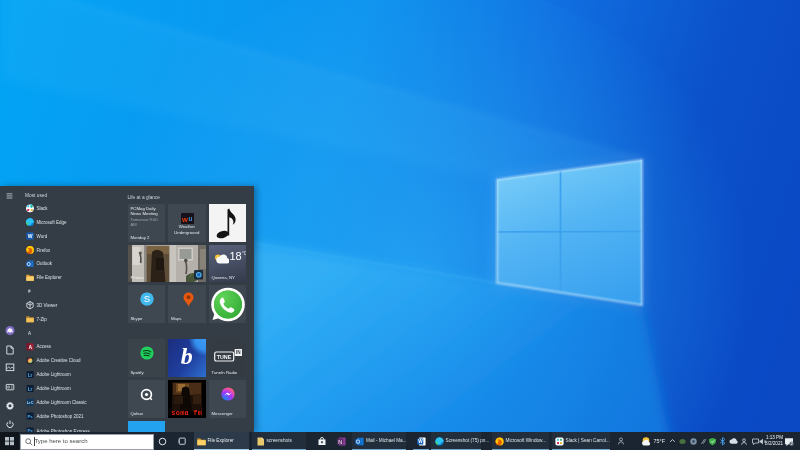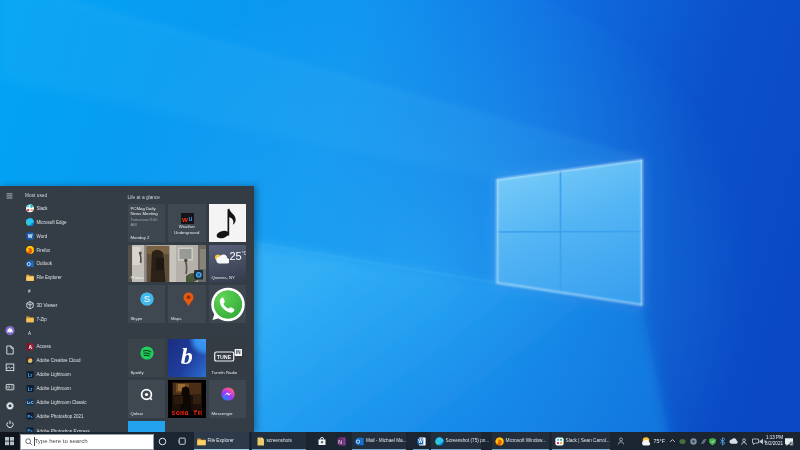--- a/index.html
+++ b/index.html
@@ -270,21 +270,21 @@
     <rect width="10" height="10" rx="1.5" fill="#16293a" opacity="0.95"></rect>
     <circle cx="5" cy="5" r="3" fill="#58b0e6"></circle>
     <rect x="3.4" y="3.4" width="3.2" height="3.2" fill="#1565c0"></rect>
   </svg>
 </div>
 <div class="tile" style="left:208.5px;top:58.5px;background:linear-gradient(165deg,#59627b 0%,#474f64 50%,#343a4b 100%);">
   <svg class="abs" style="left:4px;top:8px" width="16" height="11" viewBox="0 0 16 11">
     <circle cx="5" cy="4.4" r="3" fill="#f8c53a"></circle>
     <path d="M6.5,10.4 a3.3,3.3 0 0 1 0.2,-6.6 a4,4 0 0 1 7.6,1.4 a2.6,2.6 0 0 1 -0.6,5.2 Z" fill="#f6f8fa"></path>
   </svg>
-  <div style="position:absolute;left:21px;top:5.5px;color:#fff;font-size:11px;font-weight:400;">25</div>
+  <div style="position:absolute;left:21px;top:5.5px;color:#fff;font-size:11px;font-weight:400;">18</div>
   <div style="position:absolute;left:33.5px;top:6px;color:#e8ecf0;font-size:4.5px;">°C</div>
   <div class="tl" style="color:#eef1f4;">Queens, NY</div>
 </div>
 
 <div class="tile" style="left:127.5px;top:99px;">
   <svg class="abs" style="left:12px;top:7px" width="14" height="14" viewBox="0 0 14 14">
     <circle cx="7" cy="7" r="6.6" fill="#4fc3f0"></circle>
     <circle cx="7" cy="7" r="6.6" fill="#35aee8" opacity="0.5"></circle>
     <text x="7" y="10.4" font-size="9.5" fill="#fff" text-anchor="middle" font-family="Liberation Sans">S</text>
   </svg>

